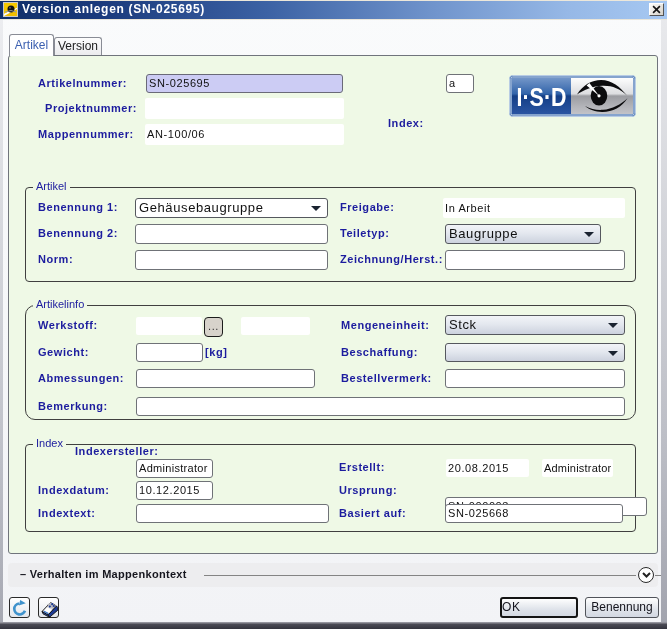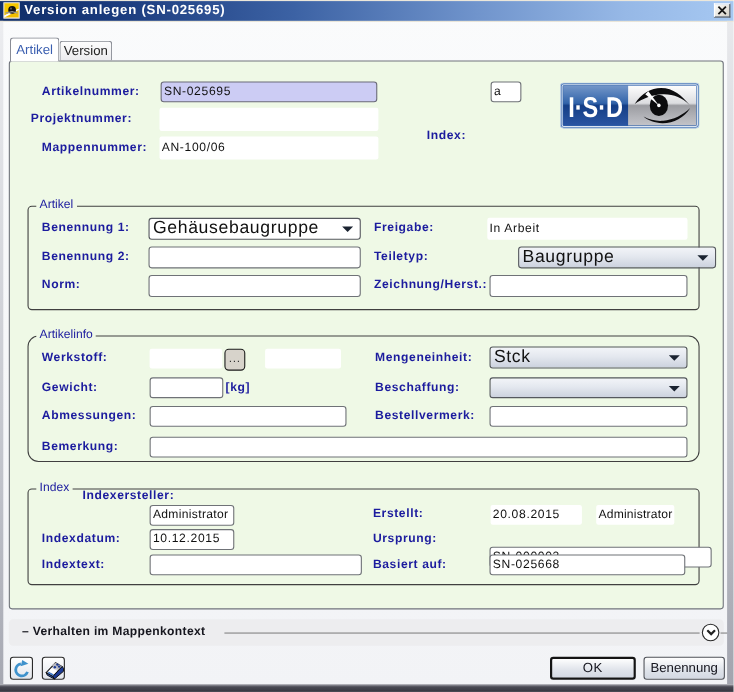--- a/index.html
+++ b/index.html
@@ -19,31 +19,31 @@
 
 #page{position:absolute;left:8px;top:55px;width:650px;height:499px;box-sizing:border-box;background:#eff9e6;border:1px solid #70747c;border-radius:3px;z-index:1;}
 
 .group{position:absolute;box-sizing:border-box;border:1px solid #404040;border-radius:4px;z-index:2;}
 .glabel{position:absolute;top:-8px;left:7px;background:#eff9e6;padding:0 3px;font-size:11px;color:#2121a0;}
 
 .lbl{position:absolute;font-size:11px;font-weight:bold;color:#1c1c9e;white-space:nowrap;z-index:2;letter-spacing:0.55px;}
 
 .fld{position:absolute;z-index:2;box-sizing:border-box;background:#fff;border:1px solid #6f7277;border-radius:3px;font-size:11px;color:#111;padding:0 2px;letter-spacing:0.6px;white-space:nowrap;overflow:hidden;}
 .flat{position:absolute;z-index:2;box-sizing:border-box;background:#fff;border-radius:2px;font-size:11px;color:#111;padding:0 2px;letter-spacing:0.6px;white-space:nowrap;overflow:hidden;}
-.combo{position:absolute;z-index:2;box-sizing:border-box;background:#fff;border:1px solid #55585e;border-radius:3px;font-size:16px;color:#111;padding:0 3px;letter-spacing:0.6px;white-space:nowrap;}
+.combo{position:absolute;z-index:2;box-sizing:border-box;background:#fff;border:1px solid #55585e;border-radius:3px;font-size:13px;color:#111;padding:0 3px;letter-spacing:0.6px;white-space:nowrap;}
 .combograd{background:linear-gradient(#f2f4f8 0%,#e4e8ef 45%,#ccd2de 100%);}
 .arrow{position:absolute;right:6px;top:50%;margin-top:-2px;width:0;height:0;border-left:5px solid transparent;border-right:5px solid transparent;border-top:5px solid #1a2330;}
 
 #expander{position:absolute;left:8px;top:563px;width:650px;height:24px;background:#ededef;border-radius:4px;}
 #exptext{position:absolute;left:12px;top:5px;font-size:11px;font-weight:bold;color:#16161e;letter-spacing:0.3px;}
 #expline{position:absolute;left:196px;top:12px;width:432px;height:1px;background:#848484;}
 #expline2{position:absolute;left:647px;top:12px;width:7px;height:1px;background:#848484;}
 #chev{position:absolute;left:630px;top:4px;width:16px;height:16px;border:1.3px solid #2a2a2a;border-radius:50%;background:#fff;box-sizing:border-box;}
 .iconbtn{position:absolute;top:597px;width:21px;height:21px;box-sizing:border-box;background:linear-gradient(#ffffff,#e3e6ec);border:1.5px solid #2a2a2a;border-radius:3px;}
-#okbtn{position:absolute;left:500px;top:597px;width:78px;height:21px;box-sizing:border-box;background:linear-gradient(#fefefe,#dfe3ea 60%,#d3d8e2);border:2px solid #141414;border-radius:3px;font-size:12px;letter-spacing:0.6px;color:#15151e;text-align:center;line-height:17px;}
+#okbtn{position:absolute;left:500px;top:597px;width:78px;height:21px;box-sizing:border-box;background:linear-gradient(#fefefe,#dfe3ea 60%,#d3d8e2);border:2px solid #141414;border-radius:3px;font-size:12px;letter-spacing:0.6px;color:#15151e;line-height:17px;}
 #cancelbtn{position:absolute;left:585px;top:597px;width:74px;height:21px;box-sizing:border-box;background:linear-gradient(#fefefe,#dfe3ea 60%,#d3d8e2);border:1px solid #50535a;border-radius:3px;font-size:12px;color:#15151e;text-align:center;line-height:19px;}
 #bottombar{position:absolute;left:0;top:622px;width:667px;height:7px;background:linear-gradient(#a8a8b0,#4a4a54 35%,#34343e);}
 #rightedge{position:absolute;left:661px;top:19px;width:6px;height:603px;background:linear-gradient(#e8e9ec,#bcbec6 70%,#a2a4ae);}
 #leftedge{position:absolute;left:0;top:19px;width:3px;height:603px;background:linear-gradient(#ecedf0,#c0c2ca 70%,#a6a8b2);}
 #subline{position:absolute;left:0;top:19px;width:667px;height:1px;background:#e9e5d9;}
 </style>
 </head>
 <body>
 <div id="win">
   <div id="topline"></div>
@@ -67,21 +67,21 @@
 
   <div id="page"></div>
   <div id="tab1" class="tab">Artikel</div>
   <div id="tab2" class="tab">Version</div>
 
   <div class="lbl" style="left:38px;top:77px;">Artikelnummer:</div>
   <div class="fld" style="left:146px;top:74px;width:197px;height:19px;line-height:17px;background:#ccccf4;border-color:#6a6a78;">SN-025695</div>
   <div class="lbl" style="left:388px;top:77px;margin-top:40px;">Index:</div>
   <div class="fld" style="left:446px;top:74px;width:28px;height:19px;line-height:17px;">a</div>
 
-  <div class="lbl" style="left:28px;top:102px;">Projektnummer:</div>
+  <div class="lbl" style="left:45px;top:102px;">Projektnummer:</div>
   <div class="flat" style="left:145px;top:98px;width:199px;height:21px;line-height:21px;"></div>
   <div class="lbl" style="left:38px;top:128px;">Mappennummer:</div>
   <div class="flat" style="left:145px;top:124px;width:199px;height:21px;line-height:21px;">AN-100/06</div>
 
   <svg class="abs" style="left:509px;top:75px;z-index:2;" width="127" height="42" viewBox="0 0 127 42">
     <defs>
       <linearGradient id="lgblue" x1="0" y1="0" x2="0" y2="1">
         <stop offset="0" stop-color="#7396c8"></stop>
           <stop offset="0.44" stop-color="#3264aa"></stop>
         <stop offset="0.50" stop-color="#143e86"></stop>
@@ -114,21 +114,21 @@
   <div class="group" style="left:25px;top:187px;width:611px;height:95px;">
     <div class="glabel">Artikel</div>
   </div>
   <div class="lbl" style="left:38px;top:201px;">Benennung 1:</div>
   <div class="combo" style="left:135px;top:198px;width:193px;height:20px;line-height:18px;">Gehäusebaugruppe<div class="arrow"></div></div>
   <div class="lbl" style="left:340px;top:201px;">Freigabe:</div>
   <div class="flat" style="left:443px;top:198px;width:182px;height:20px;line-height:20px;">In Arbeit</div>
   <div class="lbl" style="left:38px;top:227px;">Benennung 2:</div>
   <div class="fld" style="left:135px;top:224px;width:193px;height:20px;"></div>
   <div class="lbl" style="left:340px;top:227px;">Teiletyp:</div>
-  <div class="combo combograd" style="left:471px;top:224px;width:180px;height:20px;line-height:18px;">Baugruppe<div class="arrow"></div></div>
+  <div class="combo combograd" style="left:445px;top:224px;width:156px;height:20px;line-height:18px;">Baugruppe<div class="arrow"></div></div>
   <div class="lbl" style="left:38px;top:253px;">Norm:</div>
   <div class="fld" style="left:135px;top:250px;width:193px;height:20px;"></div>
   <div class="lbl" style="left:340px;top:253px;">Zeichnung/Herst.:</div>
   <div class="fld" style="left:445px;top:250px;width:180px;height:20px;"></div>
 
   <div class="group" style="left:25px;top:305px;width:611px;height:115px;border-radius:10px;">
     <div class="glabel">Artikelinfo</div>
   </div>
   <div class="lbl" style="left:38px;top:319px;">Werkstoff:</div>
   <div class="flat" style="left:136px;top:317px;width:66px;height:18px;"></div>

